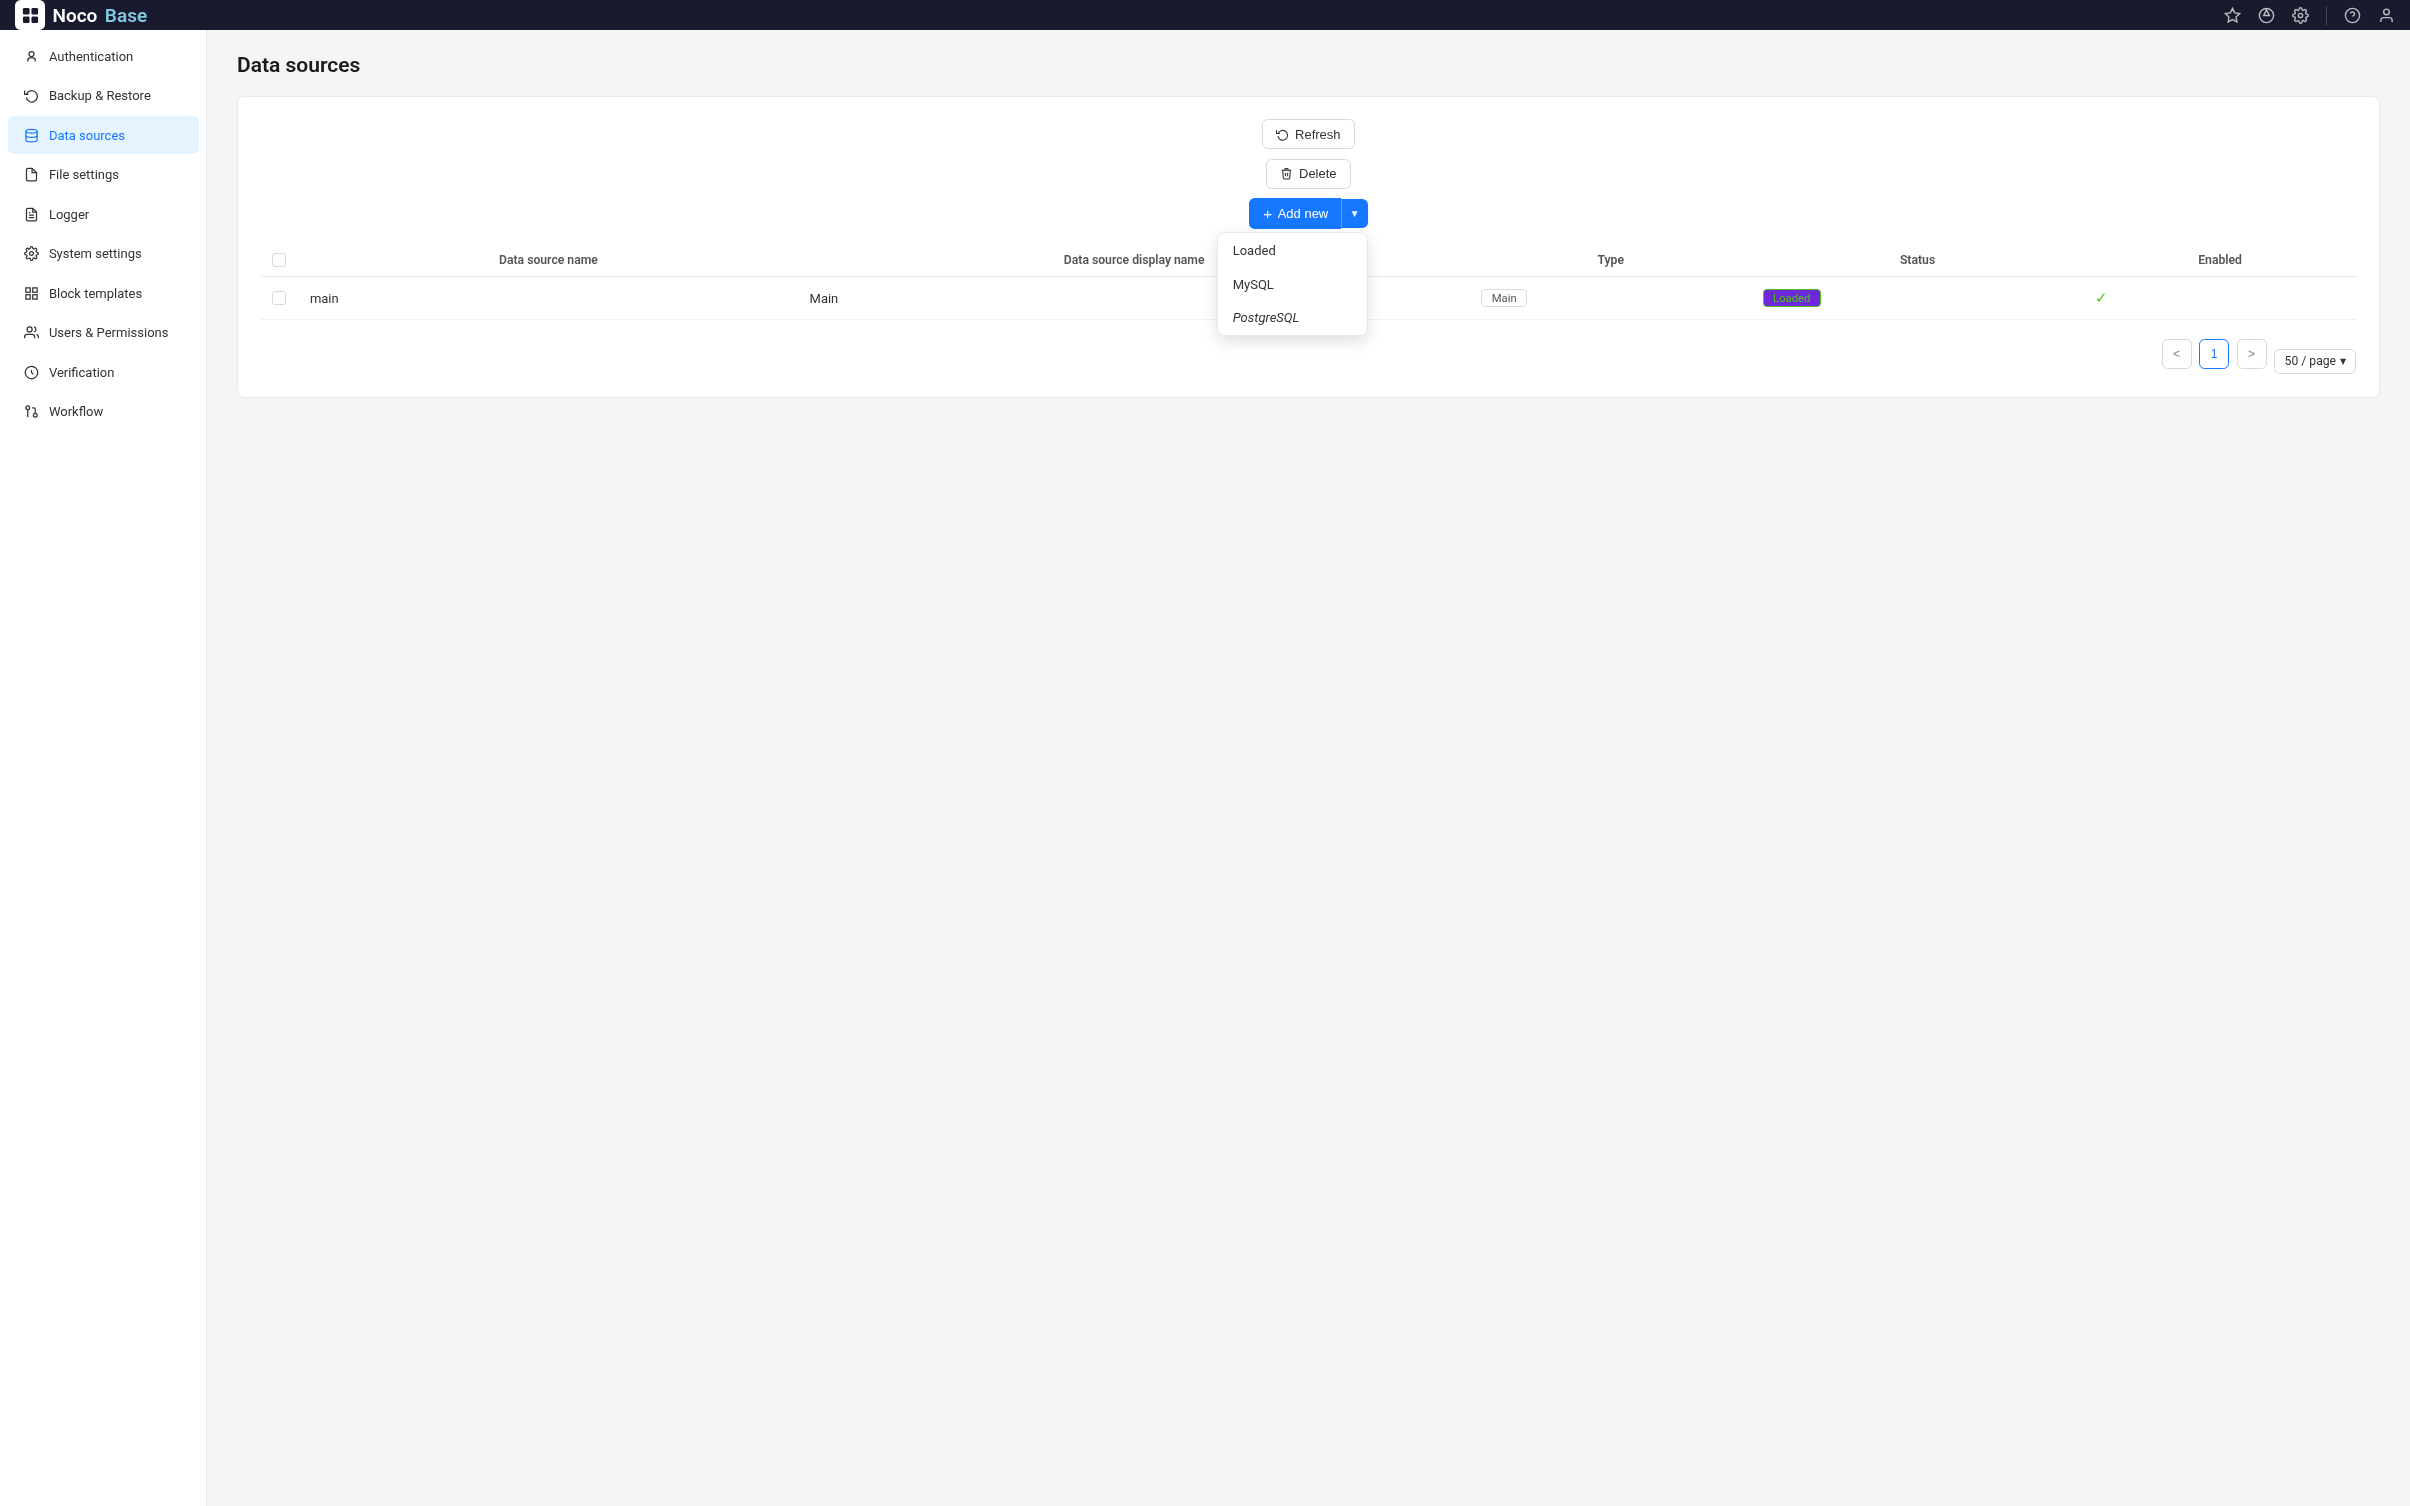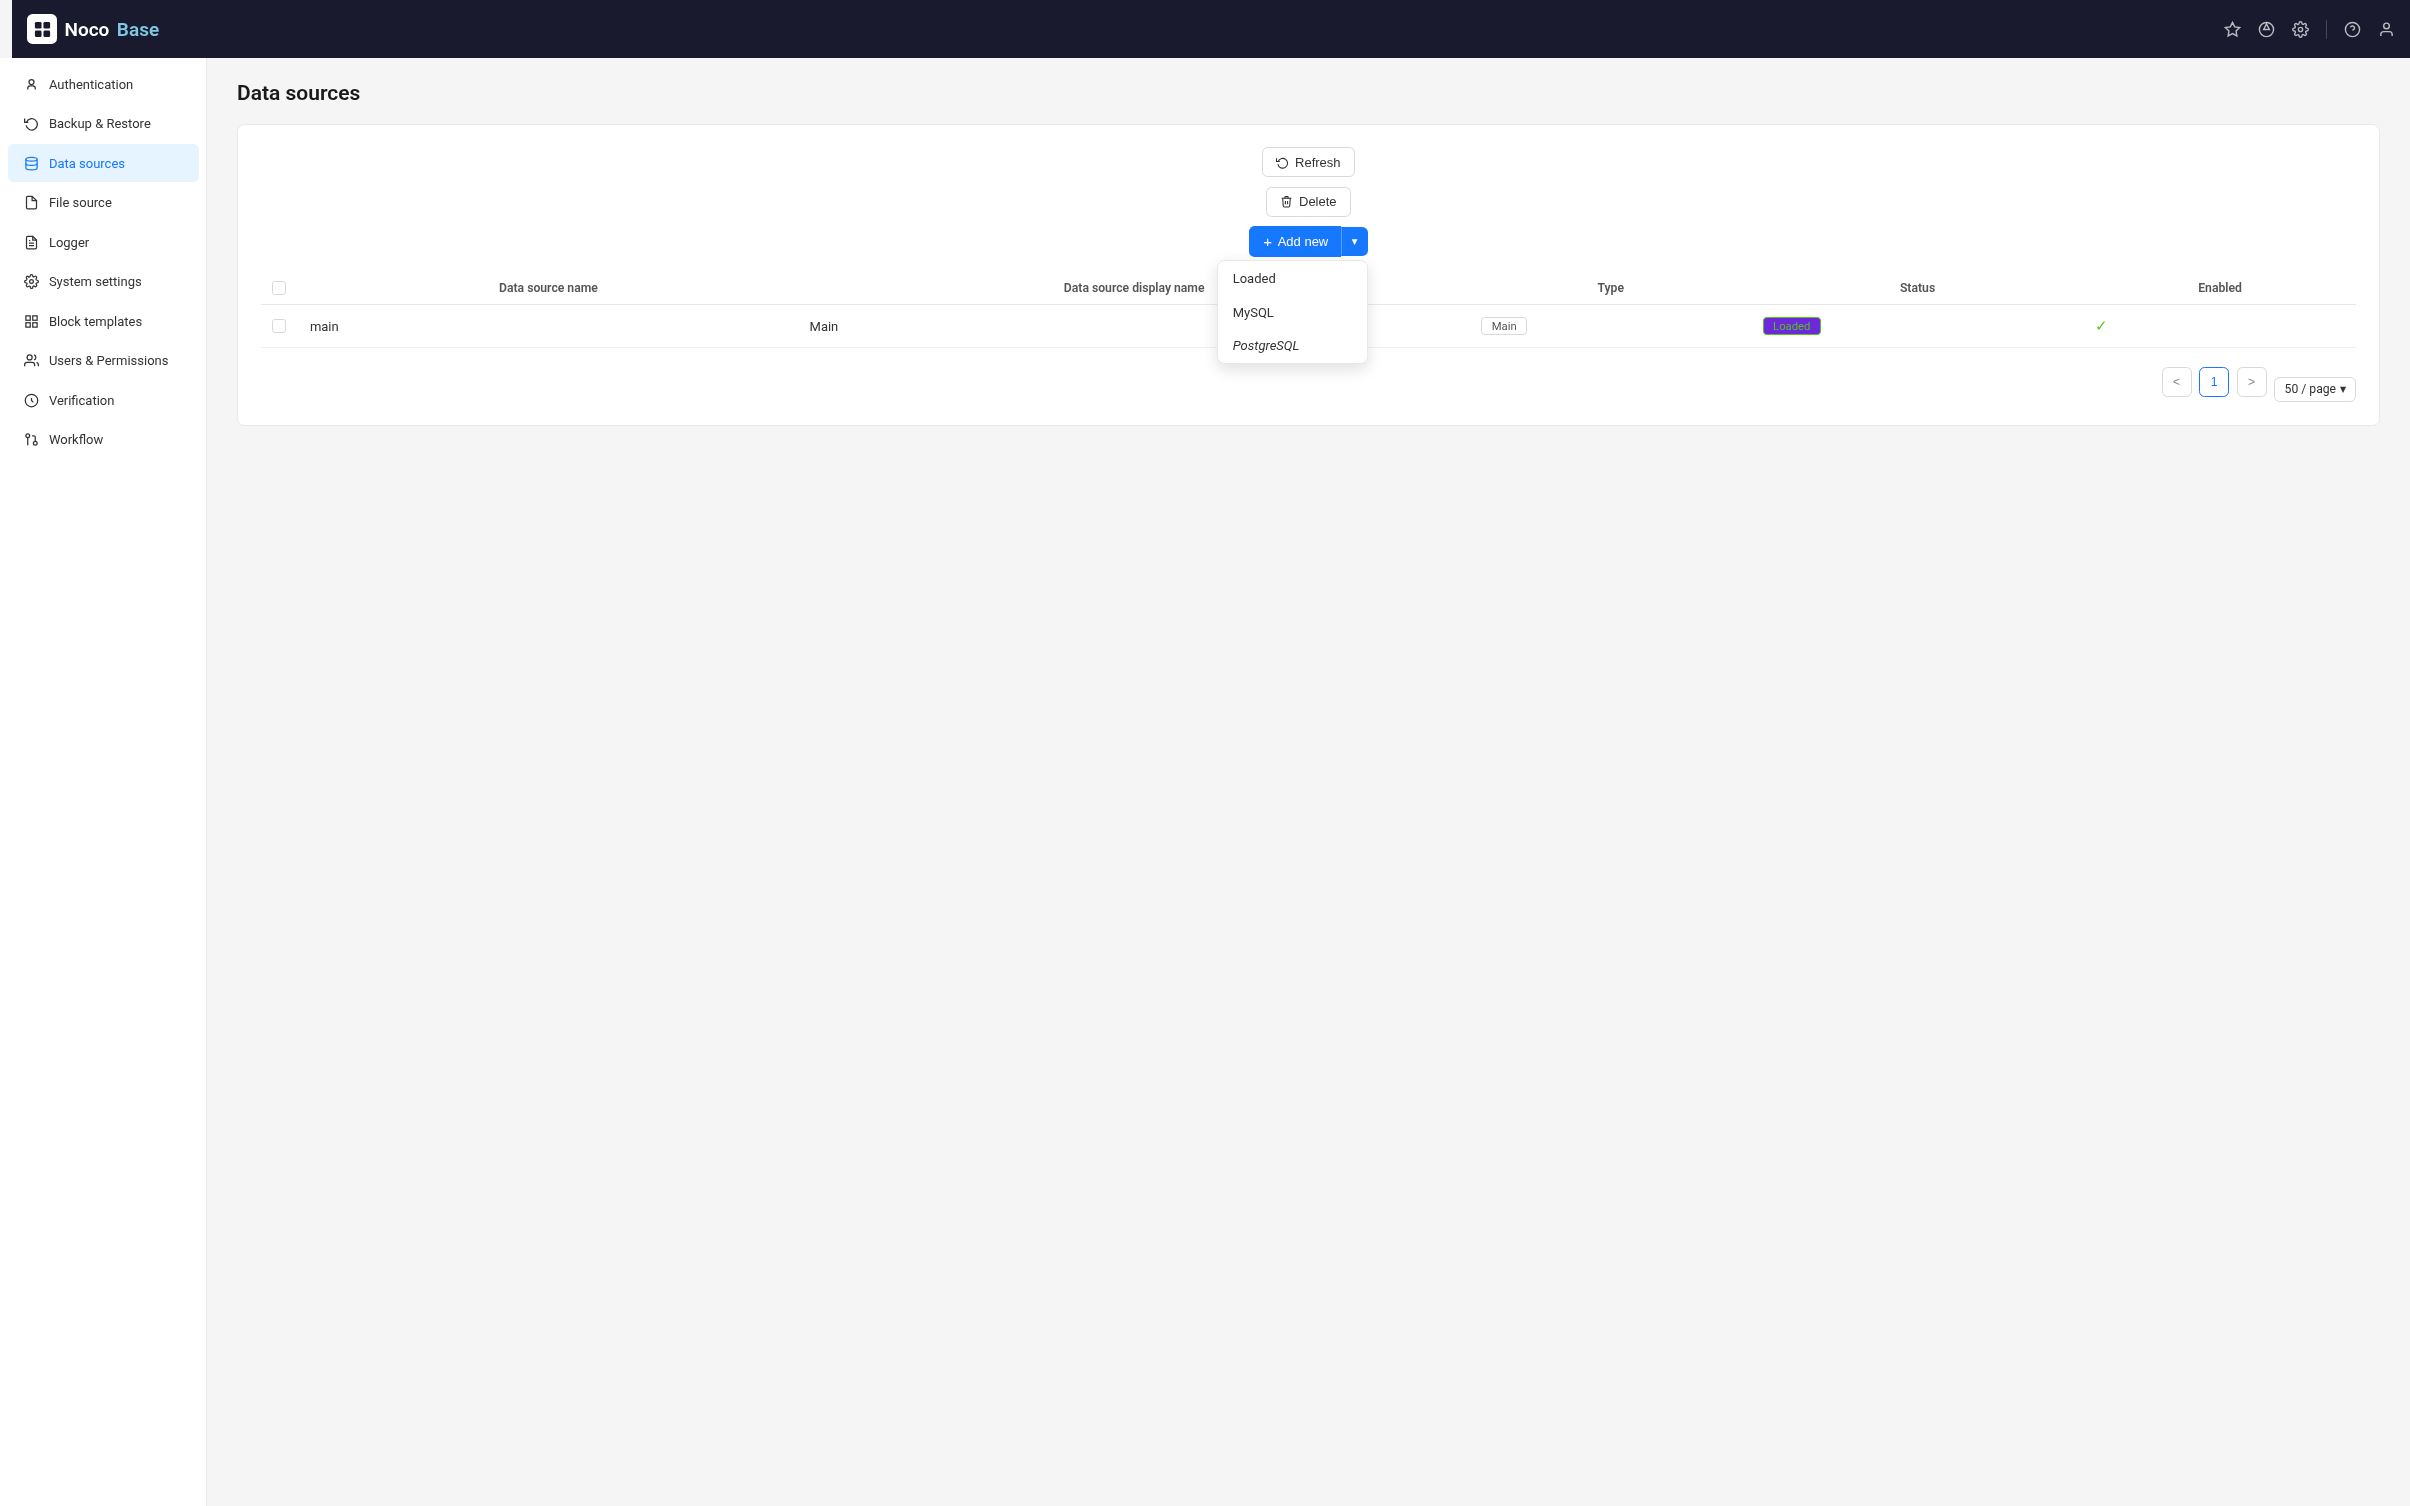--- a/index.html
+++ b/index.html
@@ -1,27 +1,26 @@
 <!DOCTYPE html>
 <html style="font-size:15px"><head>
   <meta charset="utf-8">
   <style>
     * { box-sizing: border-box; margin: 0; padding: 0; }
     body { font-family: -apple-system, BlinkMacSystemFont, 'Segoe UI', Roboto, sans-serif; background: #f5f5f5; display: flex; flex-direction: column; height: 100vh; overflow: hidden; }
 
     
     .navbar {
       background: #1a1a2e;
-      height: 58px;
+      height: 30px;
       display: flex;
       align-items: center;
       padding: 15px 15px;
       justify-content: space-between;
       flex-shrink: 0;
-      margin-left: 12px;
     }
     .navbar-logo {
       display: flex;
       align-items: center;
       gap: 7.5px;
       color: white;
       font-size: 19px;
       font-weight: 600;
     }
     .navbar-logo .logo-icon {
@@ -377,21 +376,21 @@
       <span>Data sources</span>
     </div>
 
     <div class="sidebar-item">
       <span class="icon">
         <svg width="15" height="15" viewBox="0 0 24 24" fill="none" stroke="currentColor" stroke-width="2">
             <path d="M13 2H6a2 2 0 0 0-2 2v16a2 2 0 0 0 2 2h12a2 2 0 0 0 2-2V9z"></path>
             <polyline points="13 2 13 9 20 9"></polyline>
           </svg>
       </span>
-      <span>File source</span>
+      <span>File settings</span>
     </div>
 
     <div class="sidebar-item">
       <span class="icon">
         <svg width="15" height="15" viewBox="0 0 24 24" fill="none" stroke="currentColor" stroke-width="2">
             <path d="M14 2H6a2 2 0 0 0-2 2v16a2 2 0 0 0 2 2h12a2 2 0 0 0 2-2V8z"></path>
             <polyline points="14 2 14 8 20 8"></polyline>
             <line x1="16" y1="13" x2="8" y2="13"></line>
             <line x1="16" y1="17" x2="8" y2="17"></line>
             <polyline points="10 9 9 9 8 9"></polyline>

